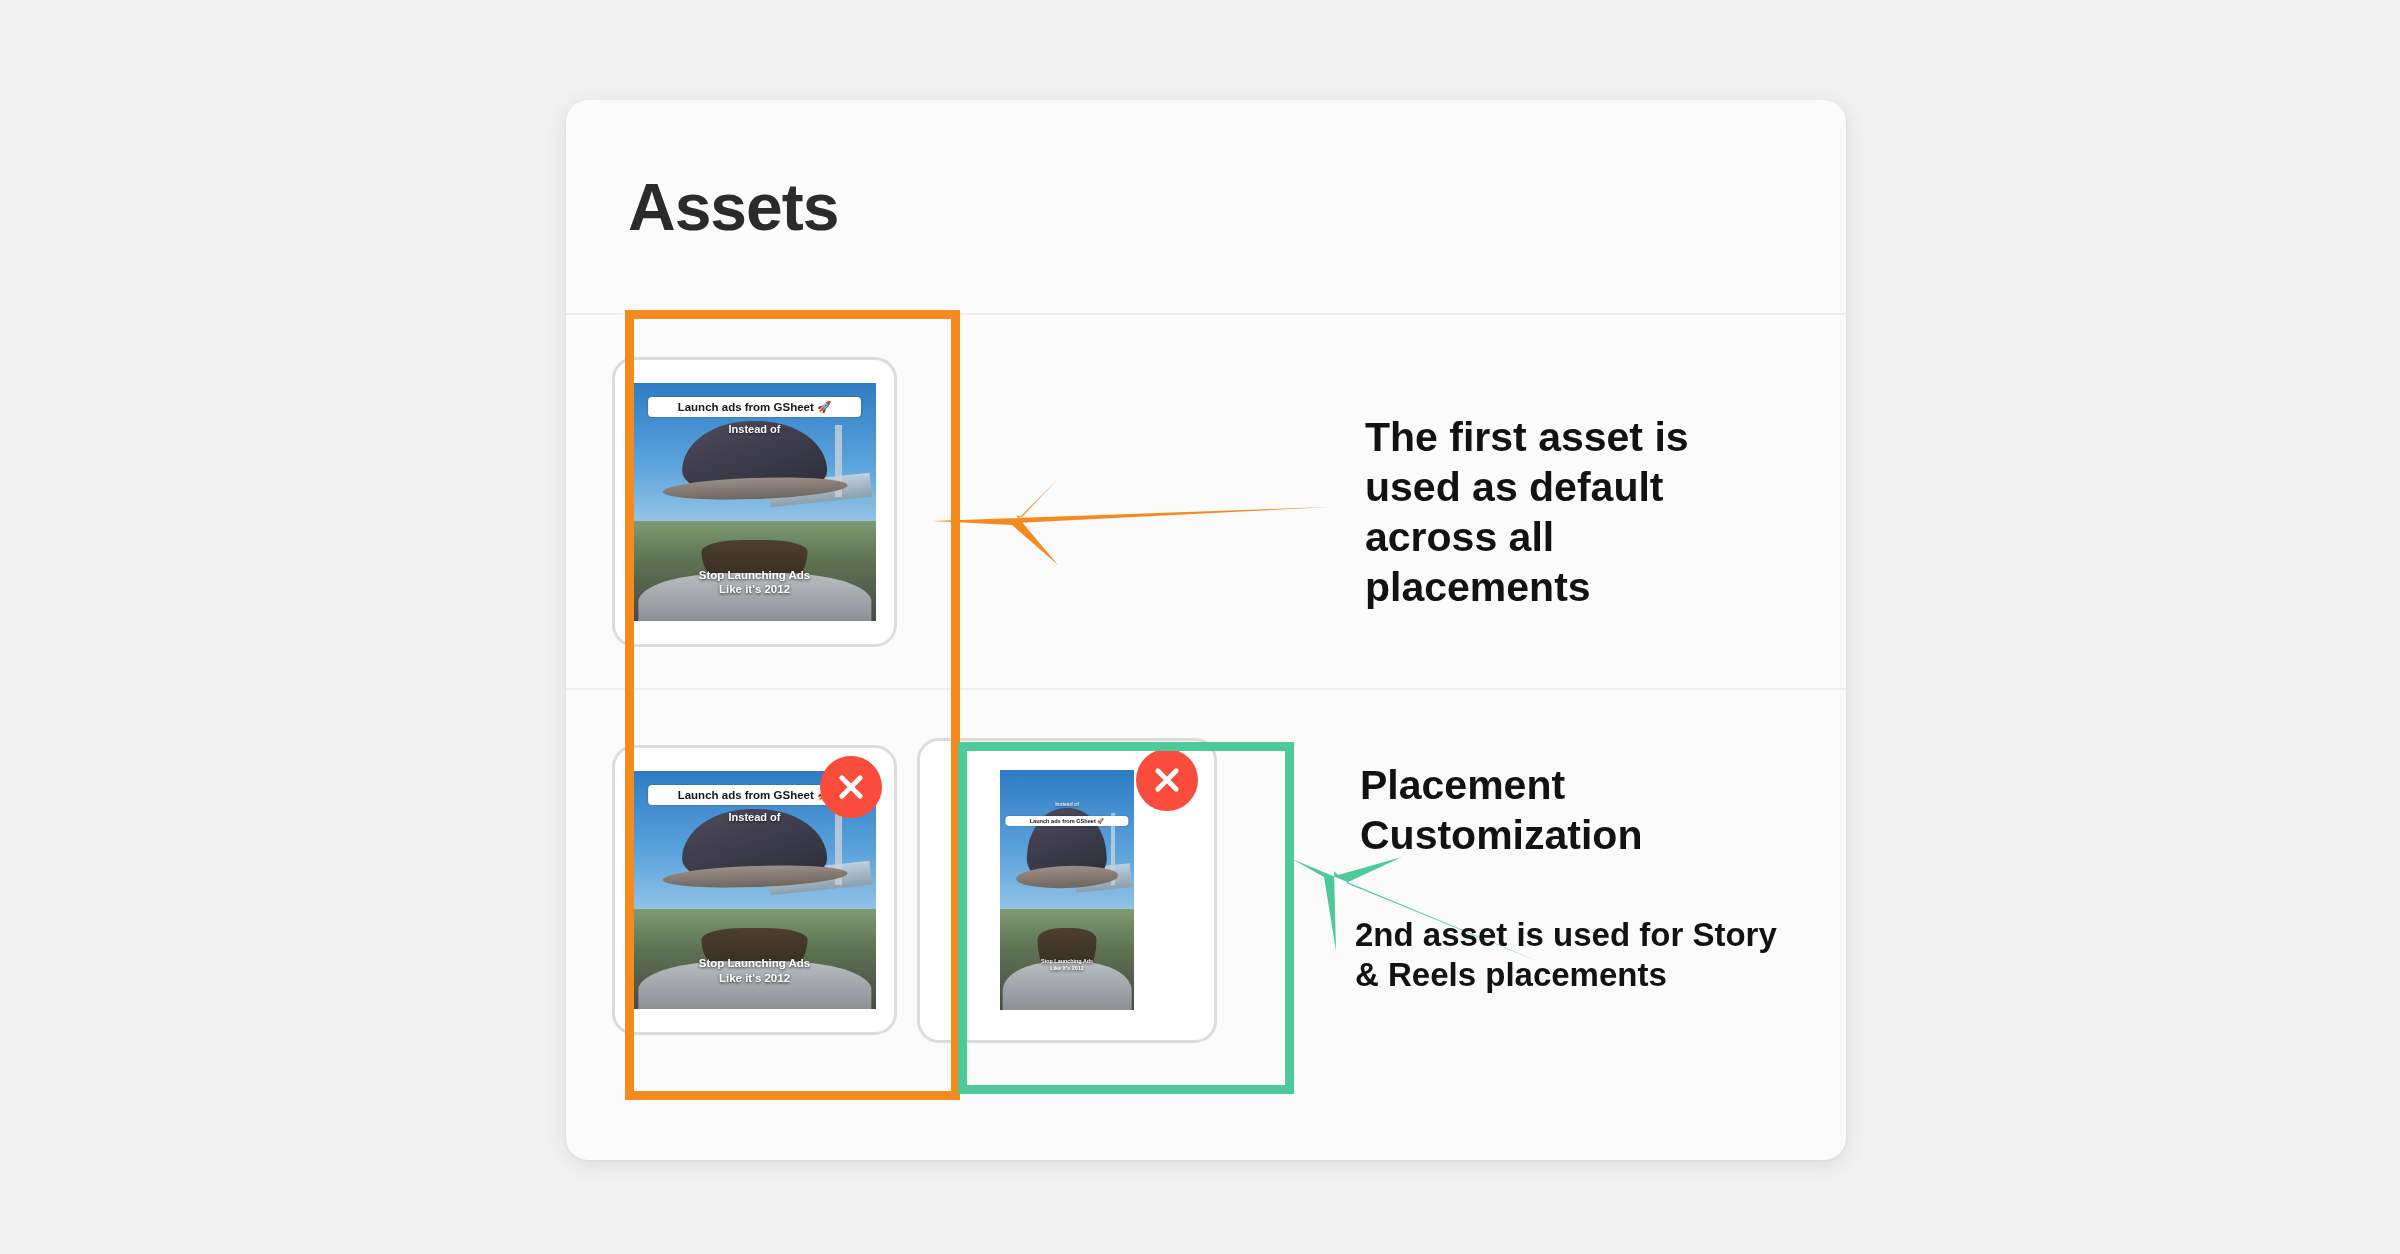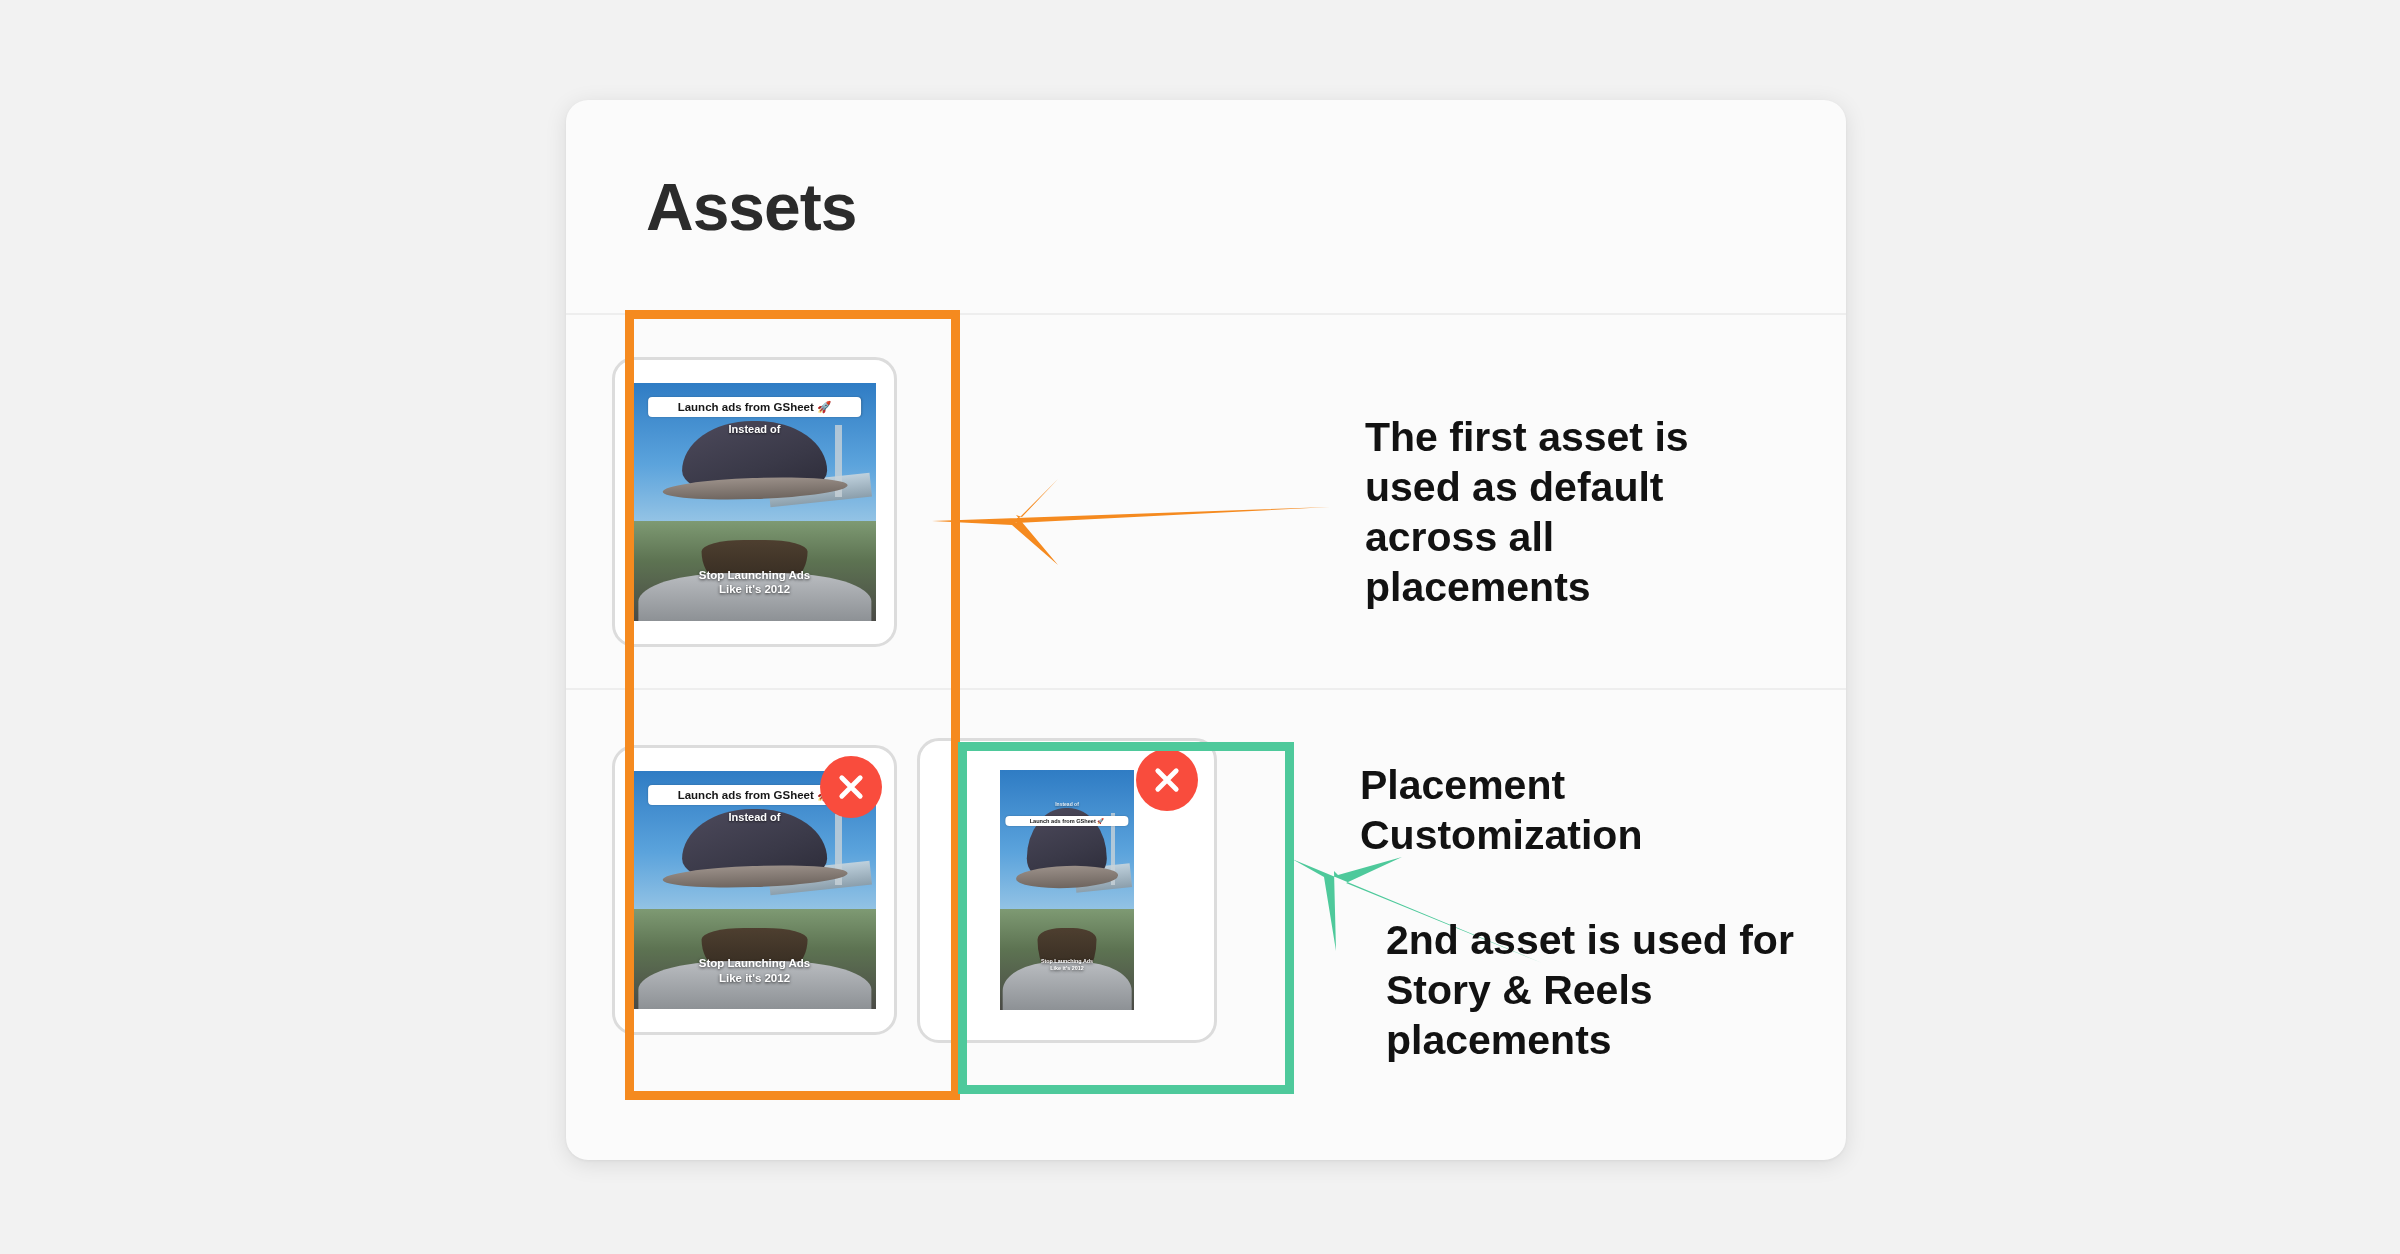--- a/index.html
+++ b/index.html
@@ -27,21 +27,21 @@
     border-radius: 22px;
     box-shadow: 0 4px 22px rgba(0,0,0,0.10), 0 1px 3px rgba(0,0,0,0.05);
     overflow: hidden;
   }
 
   #assets-header {
     height: 215px;
     border-bottom: 2px solid #eeeeee;
     display: flex;
     align-items: center;
-    padding-left: 80px;
+    padding-left: 62px;
   }
 
   #assets-title {
     font-size: 66px;
     font-weight: bold;
     color: #2b2b2b;
     letter-spacing: -1px;
     line-height: 1;
   }
 
@@ -227,21 +227,21 @@
   .anno-text {
     position: absolute;
     font-weight: bold;
     color: #121212;
     line-height: 1.22;
     z-index: 9;
     white-space: pre-line;
   }
   #anno-text-default     { left: 1365px; top: 412px;  width: 420px; font-size: 41px; }
   #anno-text-heading     { left: 1360px; top: 760px;  width: 430px; font-size: 41px; }
-  #anno-text-story-reels { left: 1386px; top: 915px;  width: 450px; font-size: 41px; }
+  #anno-text-story-reels { left: 1355px; top: 915px;  width: 450px; font-size: 33px; }
 </style>
 </head>
 <body>
 
 <div id="assets-card">
 
   <div id="assets-header">
     <div id="assets-title">Assets</div>
   </div>
 

